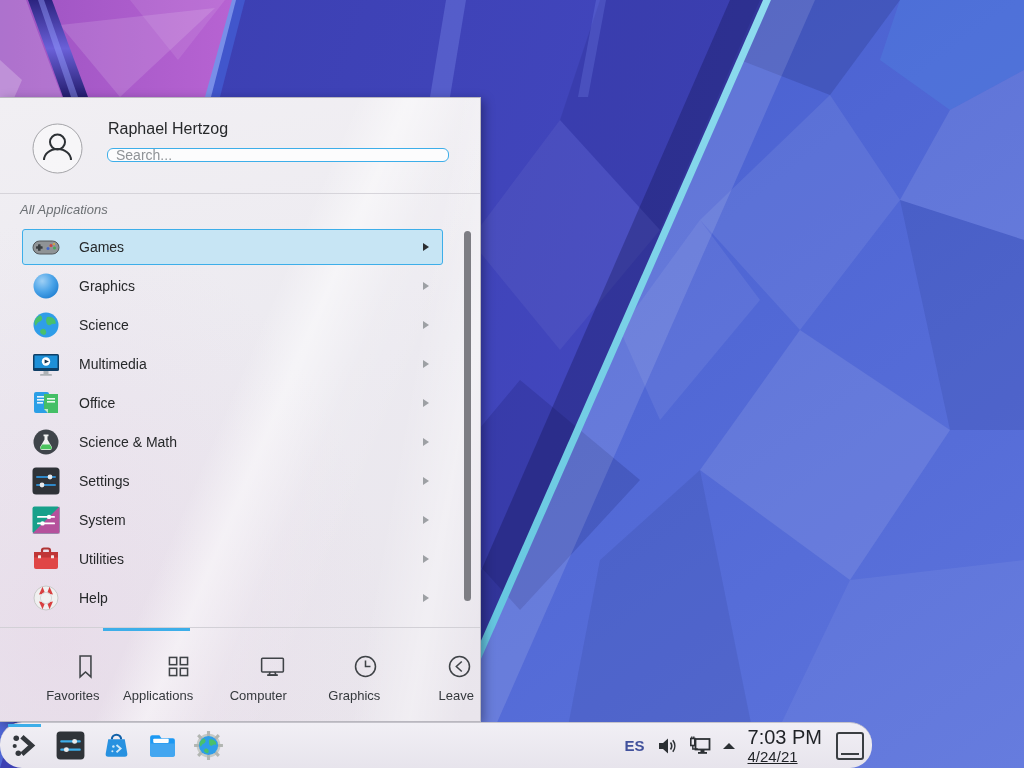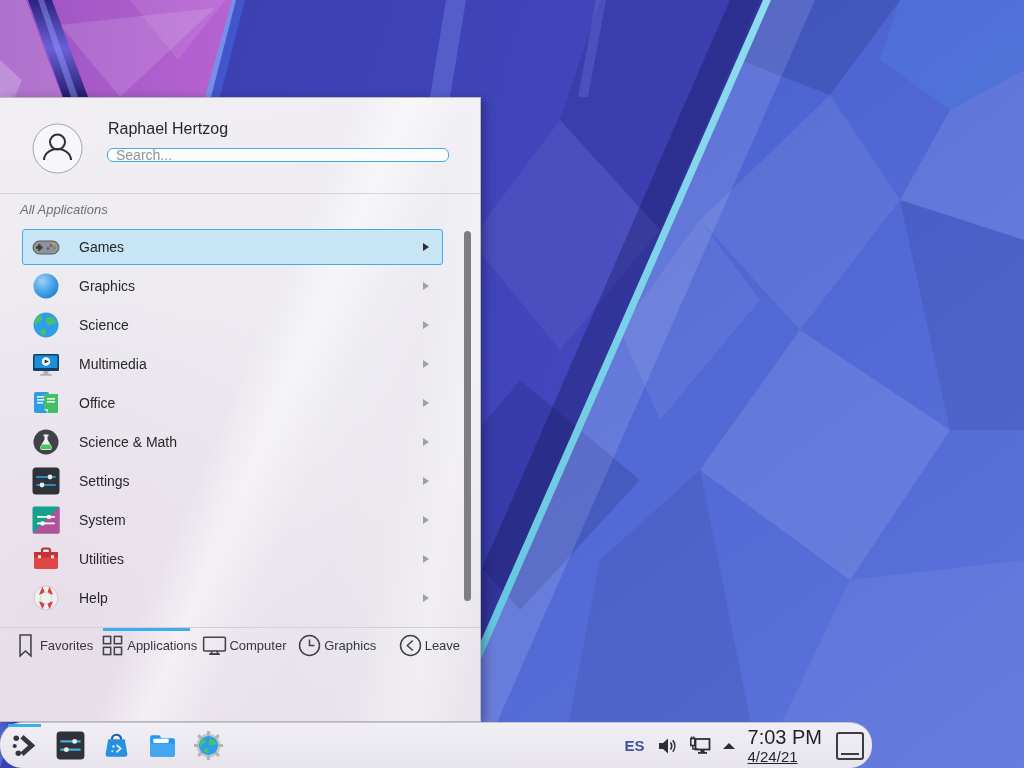--- a/index.html
+++ b/index.html
@@ -47,21 +47,21 @@
   .cat-arrow { position:absolute; right:13px; width:0; height:0;
     border-left:6px solid #9da0a4; border-top:4.5px solid transparent; border-bottom:4.5px solid transparent; }
   .selected .cat-arrow { border-left-color:#2b2e31; }
 
   .scrollbar-thumb { position:absolute; left:464px; top:133px; width:7px; height:370px; border-radius:3.5px; background:#7d7d83; }
 
   .list-divider { position:absolute; left:0; top:529px; width:100%; height:1px; background:#d2d0d6; }
   .tab-indicator { position:absolute; left:103px; top:530px; width:87px; height:3px; background:#3daee9; }
 
   .tabbar { position:absolute; left:0; top:533px; width:100%; height:92px; display:flex; padding:0 6px; }
-  .tab { flex:1; display:flex; align-items:flex-start; justify-content:center; cursor:default; }
+  .tab { flex:1; display:flex; flex-direction:column; align-items:flex-end; justify-content:center; cursor:default; }
   .tab-icon { width:29px; height:29px; }
   .tab-icon svg { width:29px; height:29px; display:block; }
   .tab-label { margin-top:7px; font-size:13px; color:#34383c; }
 
   
   .taskbar {
     position:absolute; left:0; bottom:0; width:872px; height:46px;
     background:linear-gradient(180deg,#f1eff5 0%,#e7e4ec 100%);
     border-top:1px solid #c5c3cb;
     border-radius:22px;

